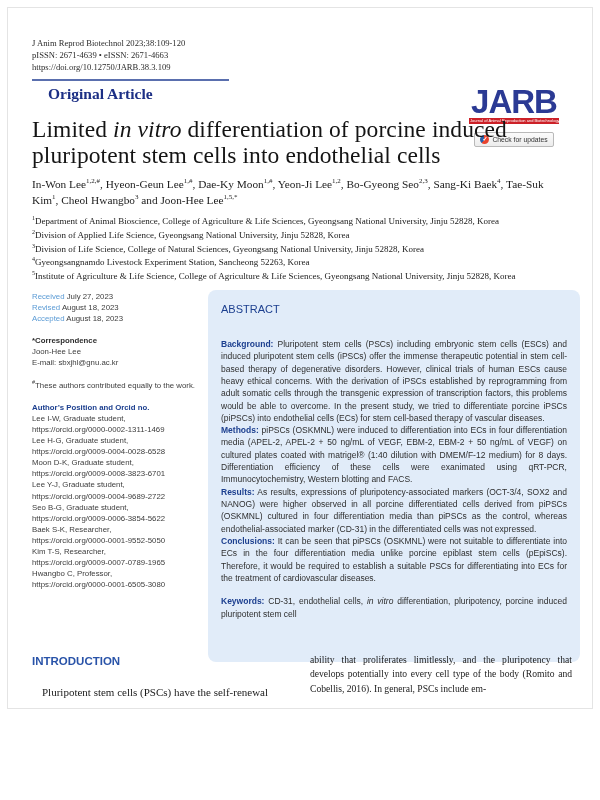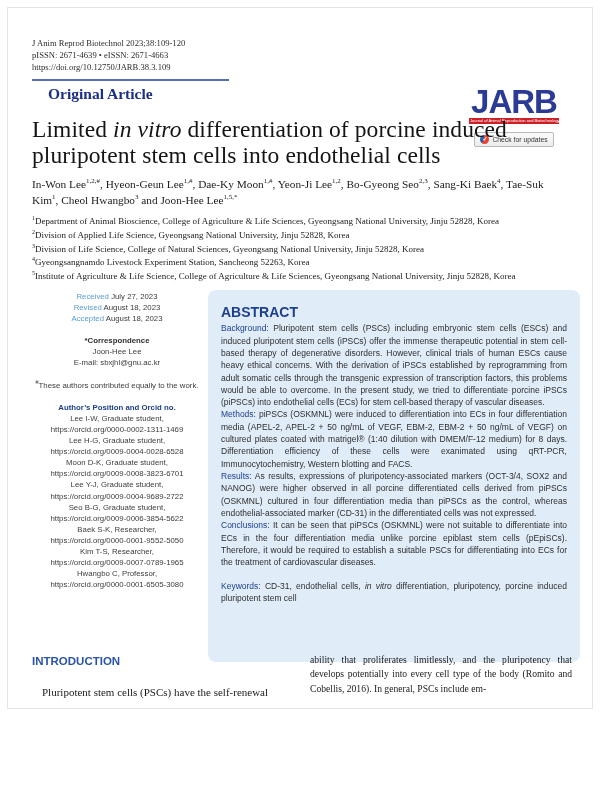--- a/index.html
+++ b/index.html
@@ -29,34 +29,34 @@
   .title{position:absolute;left:32px;top:116px;width:540px;font-size:23.5px;line-height:1.12;
          color:#141414;letter-spacing:0.1px;}
   .authors{position:absolute;left:32px;top:176px;width:540px;font-size:11.3px;line-height:1.45;color:#1a1a1a;}
   .authors sup{font-size:7px;}
   .affils{position:absolute;left:32px;top:214px;width:552px;font-size:9px;line-height:1.42;color:#1a1a1a;}
   .affil-line{white-space:nowrap;overflow:hidden;}
   .affils sup{font-size:6px;}
 
   
   .sidebar{position:absolute;left:32px;top:291px;width:170px;
-           font-family:"Liberation Sans", sans-serif;font-size:7.8px;line-height:1.42;color:#3c3c3c;text-align:center;}
+           font-family:"Liberation Sans", sans-serif;font-size:7.8px;line-height:1.42;color:#3c3c3c;}
   .sb-label{color:#5b9bd5;}
   .sb-block{margin-bottom:11px;}
   .sb-bold{font-weight:bold;color:#2e2e2e;}
   .sb-navy{font-weight:bold;color:#1c3f8f;}
   .sb-sup{font-size:5.5px;vertical-align:super;}
 
   
   .abstract{position:absolute;left:208px;top:290px;width:346px;height:348px;
             background:#e1ecf9;border-radius:8px;padding:12px 13px;
             font-family:"Liberation Sans", sans-serif;font-size:8.5px;line-height:1.45;
             color:#2e2e2e;text-align:justify;overflow:hidden;}
-  .abs-head{font-weight:bold;color:#1c3f8f;font-size:14px;margin-bottom:0;}
-  .abs-label{font-weight:normal;color:#1c3f8f;margin-top:47px;}
+  .abs-head{font-weight:normal;color:#1c3f8f;font-size:11px;margin-bottom:20px;}
+  .abs-label{font-weight:bold;color:#1c3f8f;margin-top:47px;}
   .abs-p{margin:0;}
   .abs-keywords{margin-top:11px;}
 
   
   .intro-head{position:absolute;left:32px;top:655px;font-family:"Liberation Sans", sans-serif;
               font-size:11.5px;font-weight:bold;color:#2953a8;}
   .intro-left{position:absolute;left:32px;top:684px;width:258px;font-size:11px;line-height:1.5;
               text-indent:10px;color:#1a1a1a;}
   .intro-right{position:absolute;left:310px;top:653px;width:262px;font-size:9.6px;line-height:1.5;
                text-align:justify;color:#1a1a1a;}

